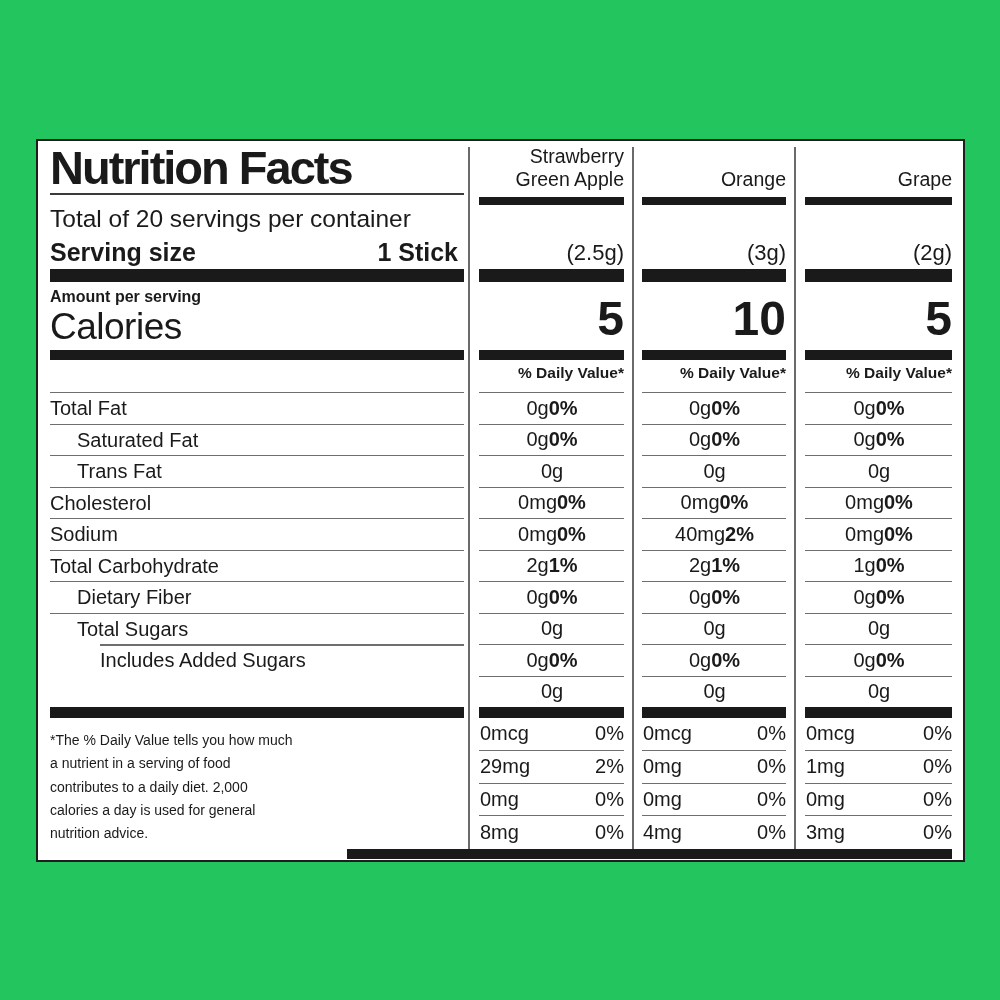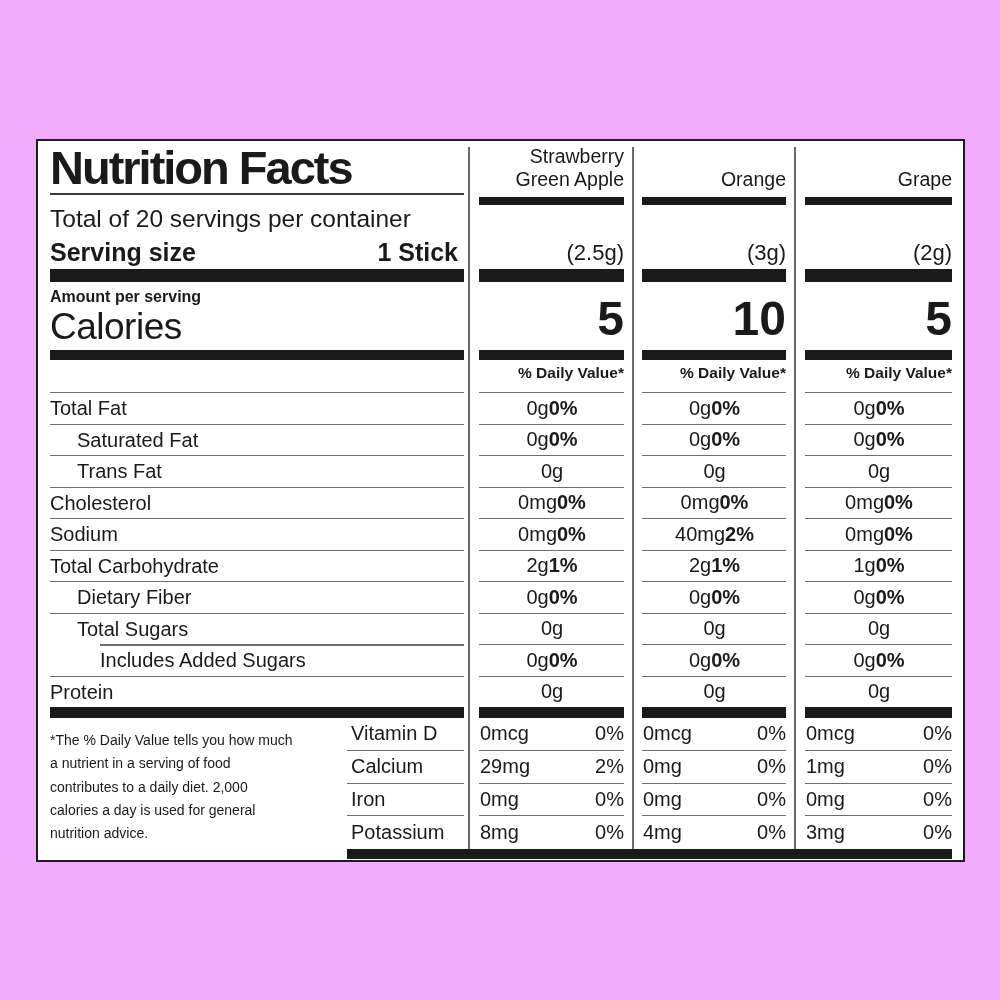--- a/index.html
+++ b/index.html
@@ -1,18 +1,18 @@
 <!DOCTYPE html>
 <html style="--ink: #1a1a1a; --line: #6e6e6e;"><head>
 <meta charset="utf-8">
 <style>
   :root { --ink:#1a1a1a; --line:#6e6e6e; }
   * { margin:0; padding:0; box-sizing:border-box; }
   body { font-family:"Liberation Sans","DejaVu Sans",sans-serif; background:#fff; color:var(--ink); }
-  .page { position:relative; width:1000px; height:1000px; background:#f0abfc; overflow:hidden; }
+  .page { position:relative; width:1000px; height:1000px; background:#22c55e; overflow:hidden; }
 
   .label { position:absolute; left:36px; top:139px; width:929px; height:723px;
            background:#fff; border:2.6px solid #1e1e1e; }
 
   
   .divider { position:absolute; top:6px; height:702px; width:1.6px; background:#6a6a6a; }
   .div1 { left:430px; } .div2 { left:594px; } .div3 { left:756px; }
 
   
   .col  { position:absolute; top:0; bottom:0; }
@@ -106,48 +106,31 @@
           </div>
         <div class="nrow i1">
             <span>Dietary Fiber</span>
           </div>
         <div class="nrow i1">
             <span>Total Sugars</span>
           </div>
         <div class="nrow i2">
             <span>Includes Added Sugars</span>
           </div>
-        <div class="nrow b">
-            <span>Protein</span>
-          </div>
       </div>
       <div class="bar bar-protein"></div>
 
       <div class="footnote">
         <div>*The % Daily Value tells you how much</div>
         <div>a nutrient in a serving of food</div>
         <div>contributes to a daily diet. 2,000</div>
         <div>calories a day is used for general</div>
         <div>nutrition advice.</div>
       </div>
 
-      <div class="vitlabels">
-        <div class="vrow">
-            <span>Vitamin D</span>
-          </div>
-        <div class="vrow">
-            <span>Calcium</span>
-          </div>
-        <div class="vrow">
-            <span>Iron</span>
-          </div>
-        <div class="vrow">
-            <span>Potassium</span>
-          </div>
-      </div>
     </div>
 
     <div class="col colF1">
       <div class="flavorname">
         <div>Strawberry</div>
         <div>Green Apple</div>
       </div>
       <div class="bar bar-thin"></div>
       <div class="weight">(2.5g)</div>
       <div class="bar bar-serving"></div>

